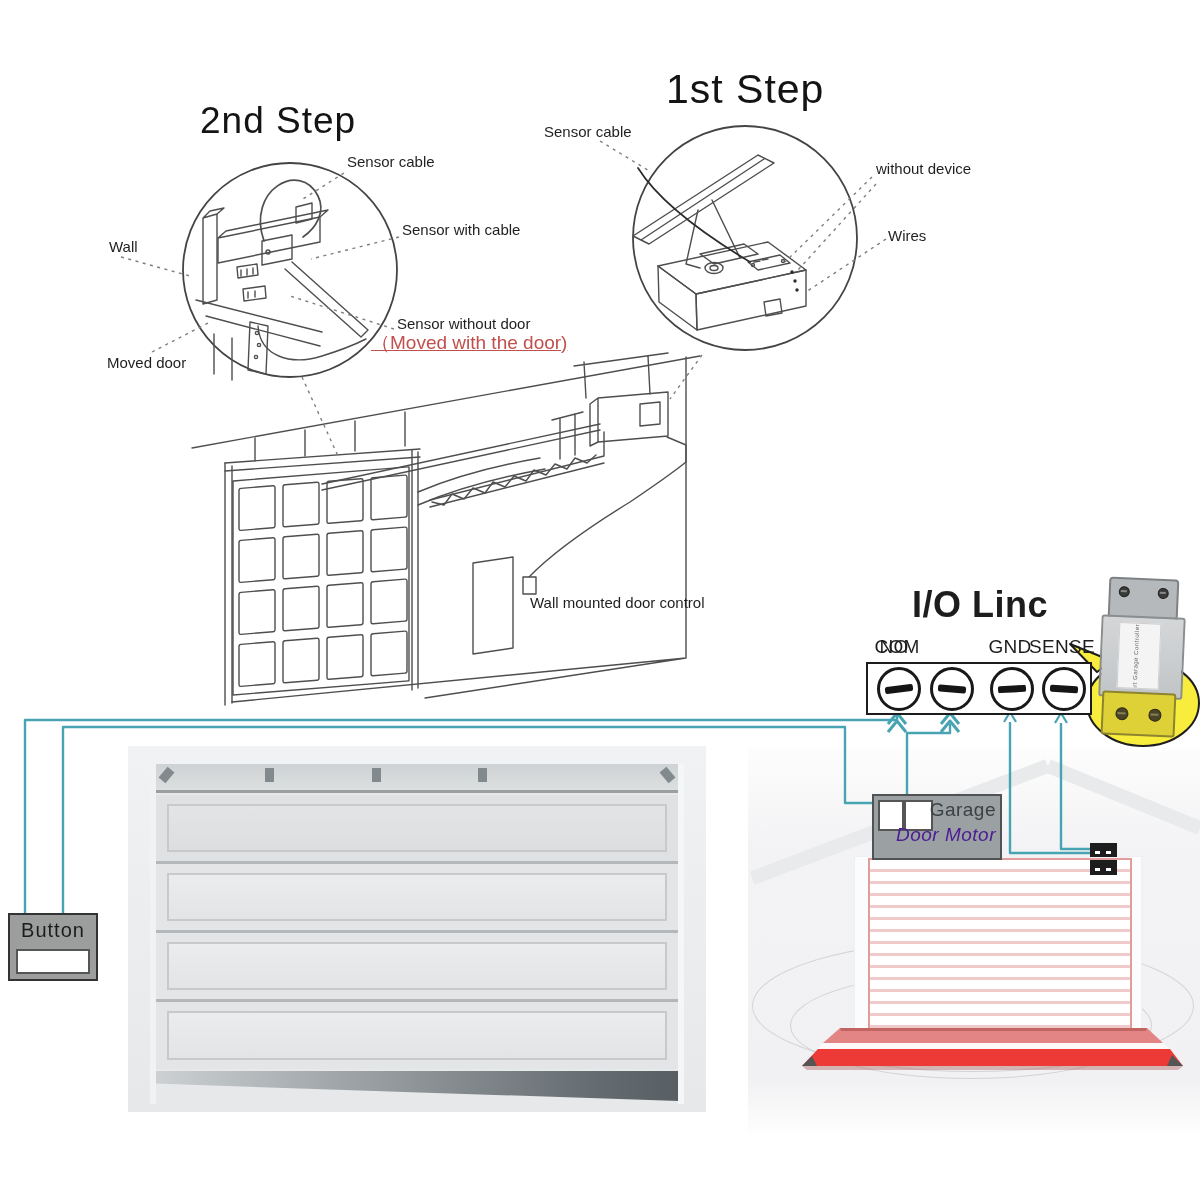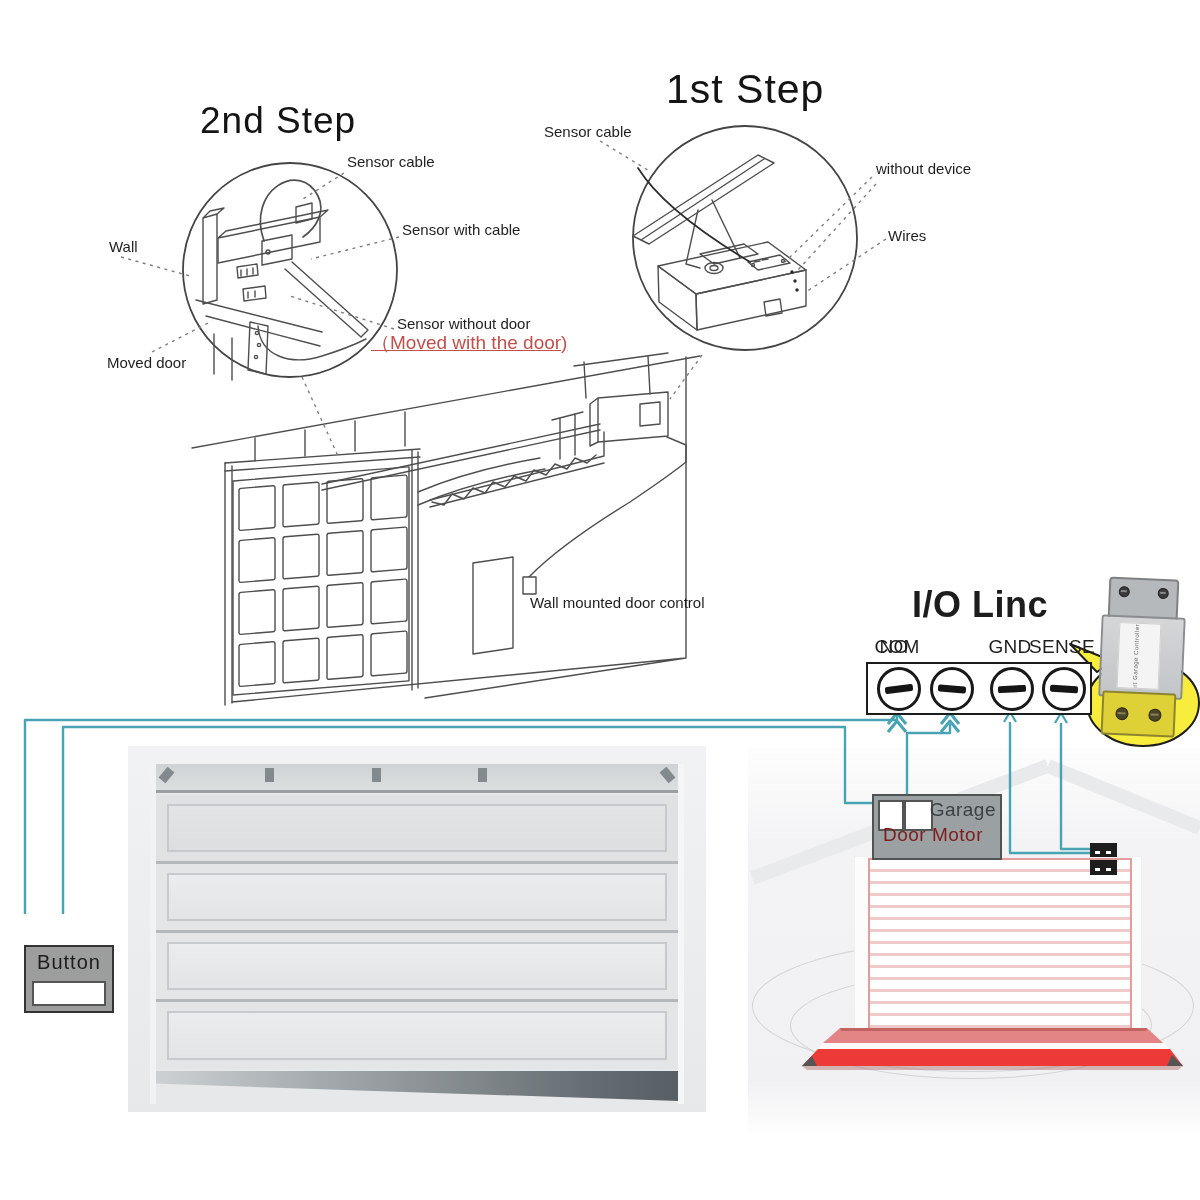--- a/index.html
+++ b/index.html
@@ -13,21 +13,21 @@
   #moved-label{position:absolute;left:371px;top:330px;font-size:19px;color:#c0504d;white-space:nowrap;text-decoration:underline;}
   #io-title{left:912px;top:584px;font-size:36px;font-weight:700;letter-spacing:.5px;position:absolute;}
   .tlabel{position:absolute;top:636px;font-size:19px;font-weight:400;transform:translateX(-50%);letter-spacing:.3px;text-align:center;}
   
   #tblock{left:866px;top:662px;width:222px;height:49px;background:#fff;border:2px solid #1c1c1c;}
   .tcircle{position:absolute;top:3px;width:38px;height:38px;border-radius:50%;
            border:3px solid #191919;background:#fff;}
   .tslot{position:absolute;left:50%;top:50%;width:28px;height:7px;background:#151515;
          transform:translate(-50%,-50%) rotate(var(--rot,0deg));border-radius:2px;}
   
-  #button-box{left:24px;top:913px;width:86px;height:64px;background:#9c9e9d;border:2px solid #333;margin-top:32px;}
+  #button-box{left:8px;top:913px;width:86px;height:64px;background:#9c9e9d;border:2px solid #333;}
   #button-box .btxt{margin-top:4px;text-align:center;font-size:20px;letter-spacing:1px;color:#1c1c1c;}
   #button-box .bslot{position:absolute;left:6px;top:34px;width:70px;height:21px;background:#fff;border:2px solid #555;}
   
   #scene-bg{left:748px;top:748px;width:452px;height:390px;
      background:linear-gradient(180deg,#fdfdfd 0%,#f3f3f5 25%,#f1f1f3 85%,#ffffff 100%);}
   .roof{position:absolute;height:14px;background:#e8eaeb;}
   #roof-l{left:742px;top:815px;width:316px;transform:rotate(-20.8deg);}
   #roof-r{left:1042px;top:790px;width:164px;transform:rotate(22.2deg);}
   .ring{position:absolute;border:1px solid rgba(185,185,192,.55);border-radius:50%;}
   #ring1{left:752px;top:940px;width:440px;height:130px;}
@@ -37,21 +37,21 @@
   #pink-door{left:868px;top:858px;width:260px;height:168px;border:2px solid #e39c9c;
      background:repeating-linear-gradient(180deg,#ffffff 0 9px,#f0caca 9px 12px);}
   .sblock{position:absolute;left:1090px;width:27px;height:14px;background:#1d1d1d;}
   #sblock1{top:843px;} #sblock2{top:860px;height:15px;}
   .sdash{position:absolute;top:8px;width:5px;height:3px;background:#fff;}
   
   #motor-box{left:872px;top:794px;width:126px;height:62px;background:#9ba1a2;border:2px solid #4f5354;}
   .msq{position:absolute;top:4px;height:27px;background:#fff;border:2px solid #555;}
   #msq1{left:4px;width:22px;} #msq2{left:30px;width:25px;}
   #motor-box .mt1{position:absolute;right:4px;top:3px;font-size:19px;color:#3b4044;letter-spacing:.5px;}
-  #motor-box .mt2{position:absolute;right:17px;top:28px;font-size:19px;color:#7f1d1d;letter-spacing:.5px;}
+  #motor-box .mt2{position:absolute;right:4px;top:28px;font-size:19px;color:#4c1d95;letter-spacing:.5px;font-style:italic;}
   
   #photo{left:128px;top:746px;width:578px;height:366px;
      background:linear-gradient(180deg,#f0f2f3 0%,#eaeced 60%,#e6e8e9 100%);}
   #ph-opening{position:absolute;left:22px;top:18px;width:534px;height:340px;background:#e6e8e9;}
   #ph-header{position:absolute;left:0;top:0;width:534px;height:26px;
      background:linear-gradient(180deg,#cfd2d4,#dcdfe0);border-bottom:3px solid #9b9fa2;}
   .clip{position:absolute;top:4px;width:9px;height:14px;background:#838a8e;}
   .clip.ang-l{transform:rotate(40deg);} .clip.ang-r{transform:rotate(-40deg);}
   #ph-door{position:absolute;left:5px;top:31px;width:524px;height:276px;}
   .ph-panel{position:relative;height:66px;background:#e3e5e6;border-bottom:3px solid #b4b8ba;}

